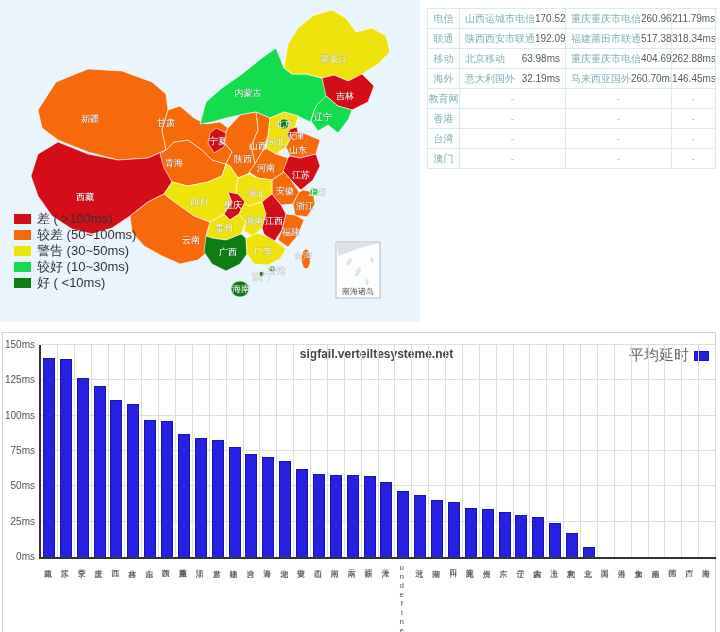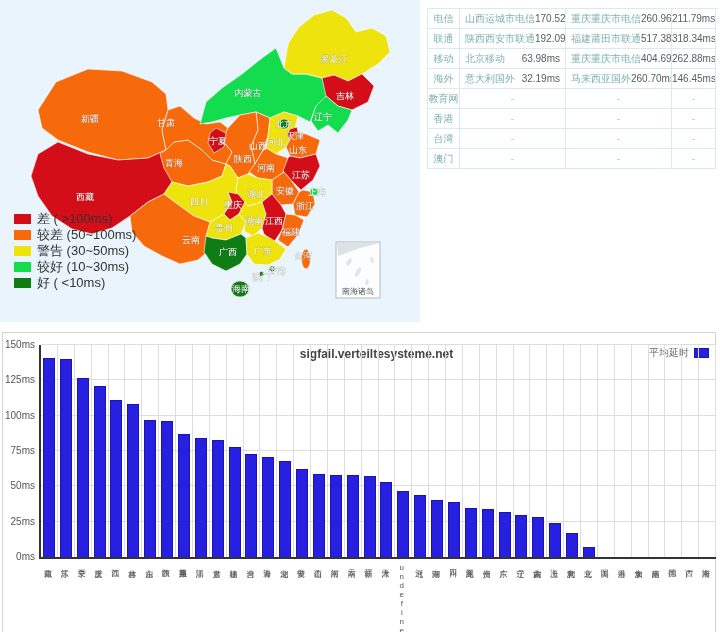--- a/index.html
+++ b/index.html
@@ -42,21 +42,21 @@
         border-left:2px solid #333;border-bottom:2px solid #333;}
   .gridline{position:absolute;left:0;width:100%;height:1px;background:#dddddd;}
   .slots{position:absolute;left:0;top:0;width:100%;height:100%;display:flex;}
   .slot{flex:1;position:relative;border-right:1px solid #dddddd;box-sizing:border-box;}
   .bar{position:absolute;bottom:0;left:50%;transform:translateX(-50%);width:12px;
        border:1px solid #1b14b4;border-bottom:none;box-sizing:border-box;}
   .ylab{position:absolute;width:30px;text-align:right;font-size:10px;color:#555;}
   .chart-title{position:absolute;left:36px;top:14px;width:675px;text-align:center;
                font-weight:bold;font-size:12px;color:#444;}
   .chart-legend{position:absolute;right:6px;top:13px;display:flex;align-items:center;
-                font-size:10px;color:#666;}
+                font-size:15px;color:#666;}
   .chart-legend .sw{width:15px;height:10px;margin-left:5px;border:1px solid #1b14b4;box-sizing:border-box;}
   .xlabels{position:absolute;left:36px;top:230px;width:675px;display:flex;}
   .xlab{flex:1;display:flex;justify-content:center;overflow:visible;}
   .xlab span{writing-mode:vertical-lr;text-orientation:upright;font-size:8px;line-height:9px;
              color:#555;letter-spacing:0;}
 </style>
 </head>
 <body>
 
 <div id="app">

